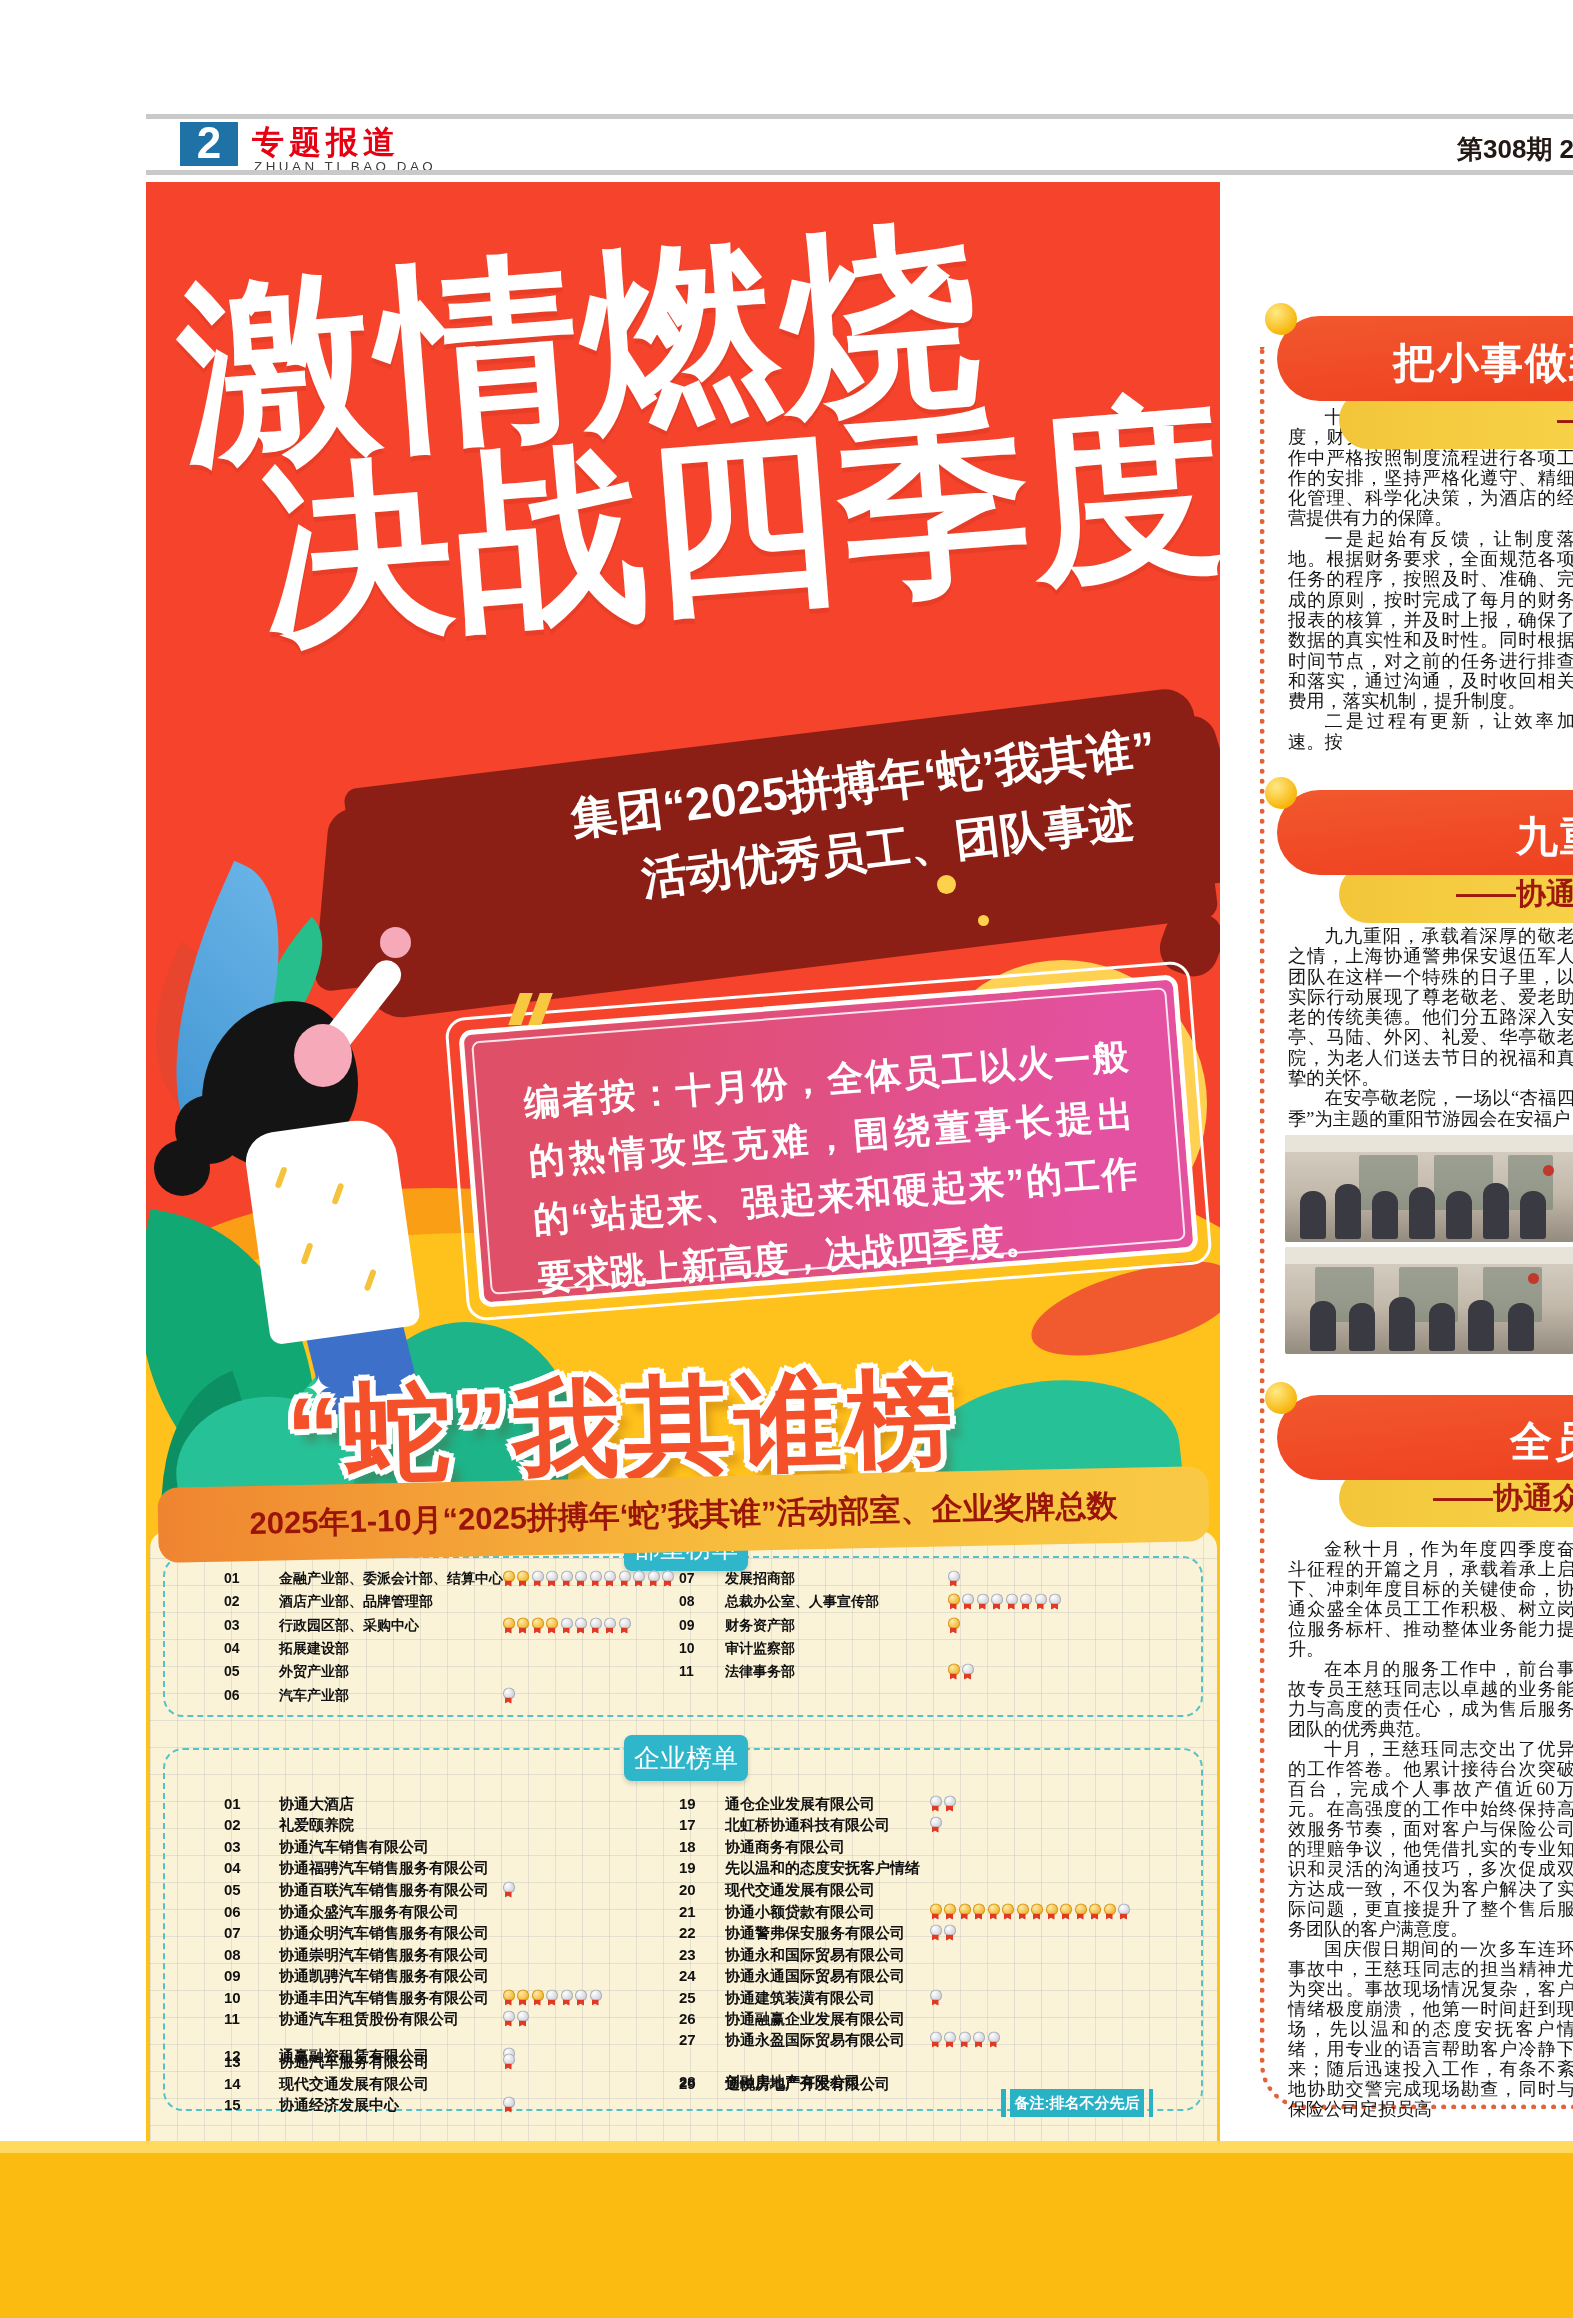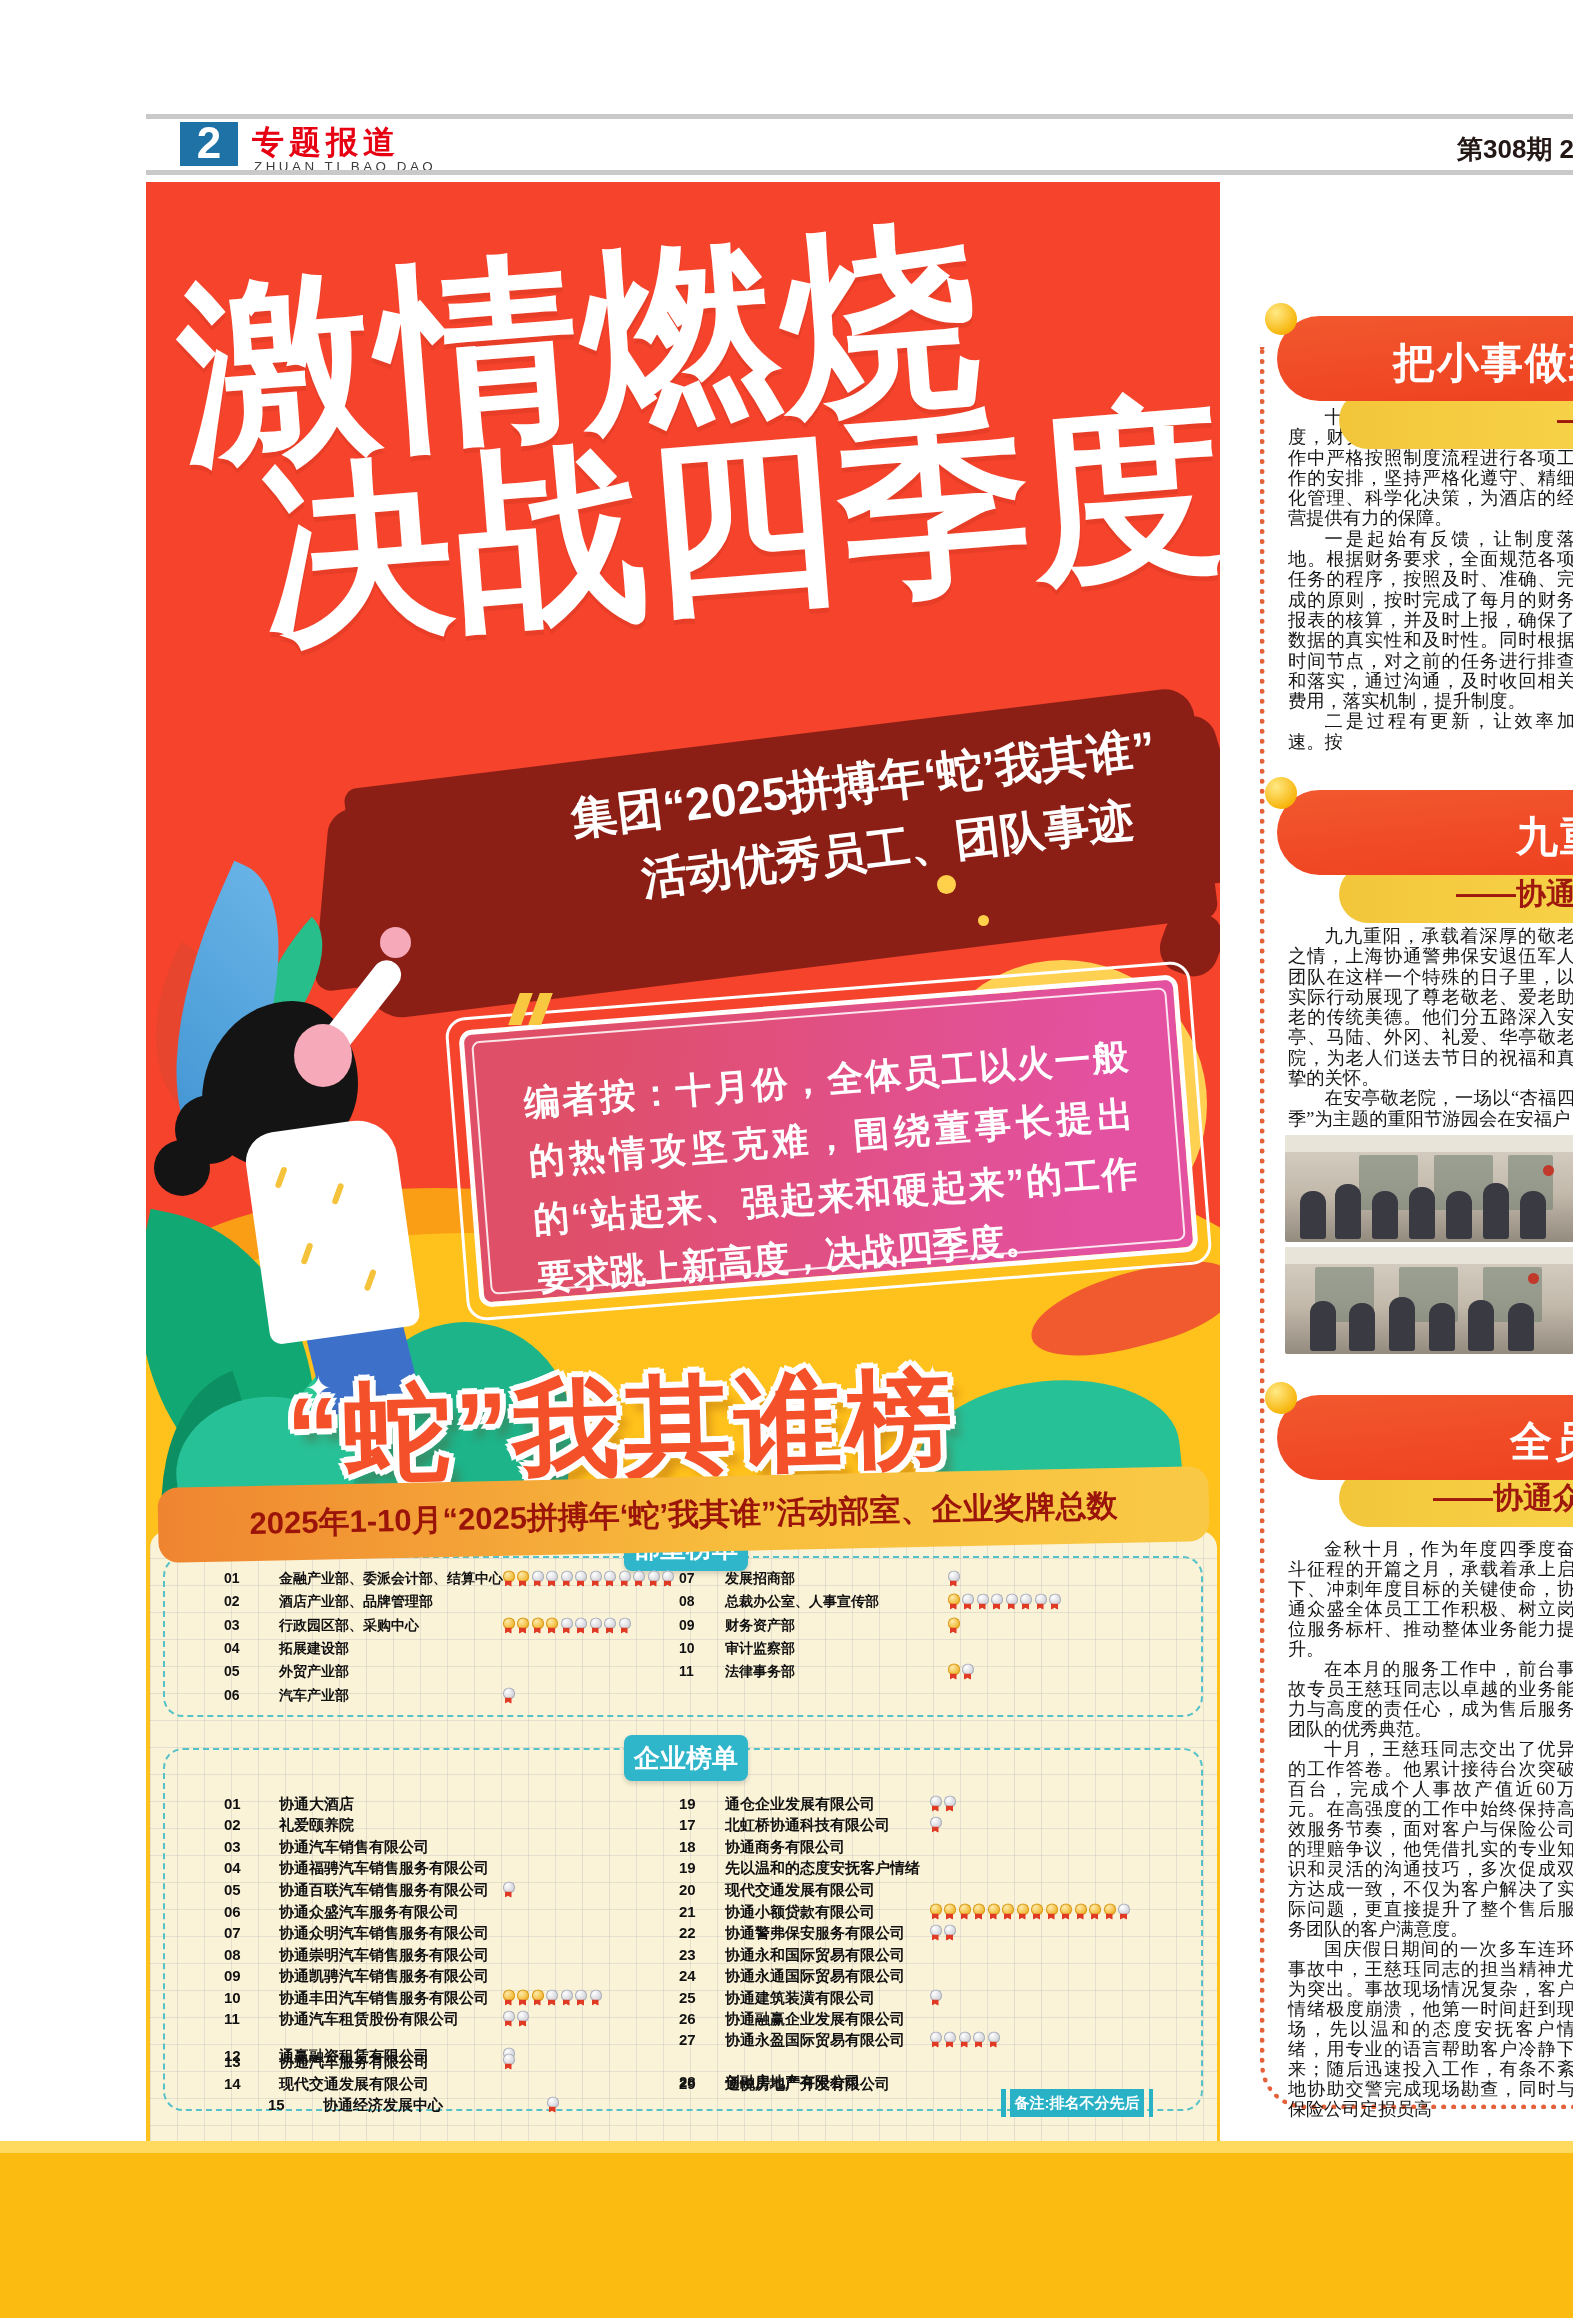--- a/index.html
+++ b/index.html
@@ -67,21 +67,21 @@
      font-size:31px;font-weight:800;color:#9a140a}
 
   
   #award-card{position:absolute;left:4px;top:1349px;width:1067px;height:610px;z-index:8;
      background-color:#fbf3d8;border-radius:17px 17px 0 0;
      background-image:linear-gradient(rgba(110,120,150,.16) 1px,transparent 1px),
                       linear-gradient(90deg,rgba(110,120,150,.16) 1px,transparent 1px);
      background-size:27px 27px}
   .dashed-box{position:absolute;left:13px;width:1040px;border:2.5px dashed #54c2c8;border-radius:20px}
   .list-badge{position:absolute;left:474px;width:124px;height:46px;background:#2fb6ca;border-radius:8px;
-     color:#fff;font-size:26px;font-weight:700;text-align:center;line-height:46px;
+     color:#fff;font-size:26px;font-weight:400;text-align:center;line-height:46px;
      box-shadow:0 3px 5px rgba(0,0,0,.15)}
   .lcol{position:absolute}
   .lrow{position:absolute;left:0;width:100%}
   .lrow .no{position:absolute;left:0;font-weight:700}
   .lrow .nm{position:absolute;left:55px;font-weight:600;white-space:nowrap}
   .colb .lrow .nm{left:46px}
   .medals{position:absolute;top:50%;transform:translateY(-50%);display:flex}
   #dept-col-a{left:74px;top:36px;width:461px;font-size:14px;line-height:23px}
   #dept-col-b{left:529px;top:36px;width:535px;font-size:14px;line-height:23px}
   #comp-col-a{left:74px;top:262px;width:461px;font-size:15px;line-height:21px}
@@ -398,21 +398,21 @@
           <span class="nm">协通汽车服务有限公司</span>
           <span class="medals">
             <span class="medal silver"></span>
           </span>
         </div>
         <div class="lrow" style="top: 280px; height: 21px;">
           <span class="no">14</span>
           <span class="nm">现代交通发展有限公司</span>
           <span class="medals"></span>
         </div>
-        <div class="lrow" style="top: 301px; height: 21px; margin-left: 44px;">
+        <div class="lrow" style="top: 301px; height: 21px;">
           <span class="no">15</span>
           <span class="nm">协通经济发展中心</span>
           <span class="medals">
             <span class="medal silver"></span>
           </span>
         </div>
       </div>
     <div id="comp-col-b" class="lcol colb">
         <div class="lrow" style="top: 0px; height: 21px;">
           <span class="no">19</span>

